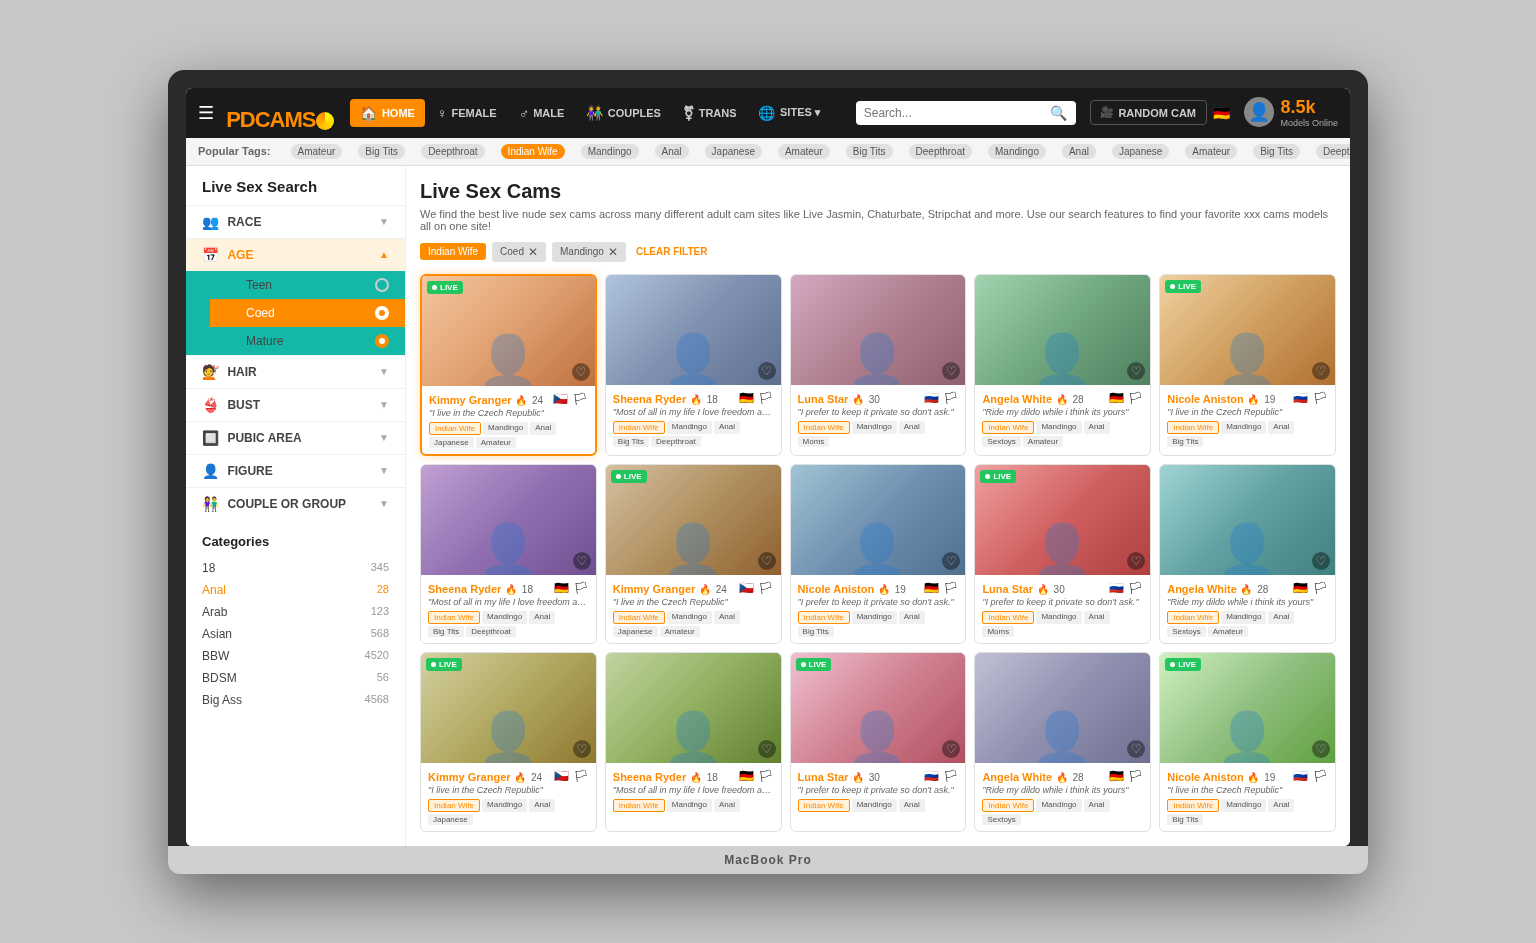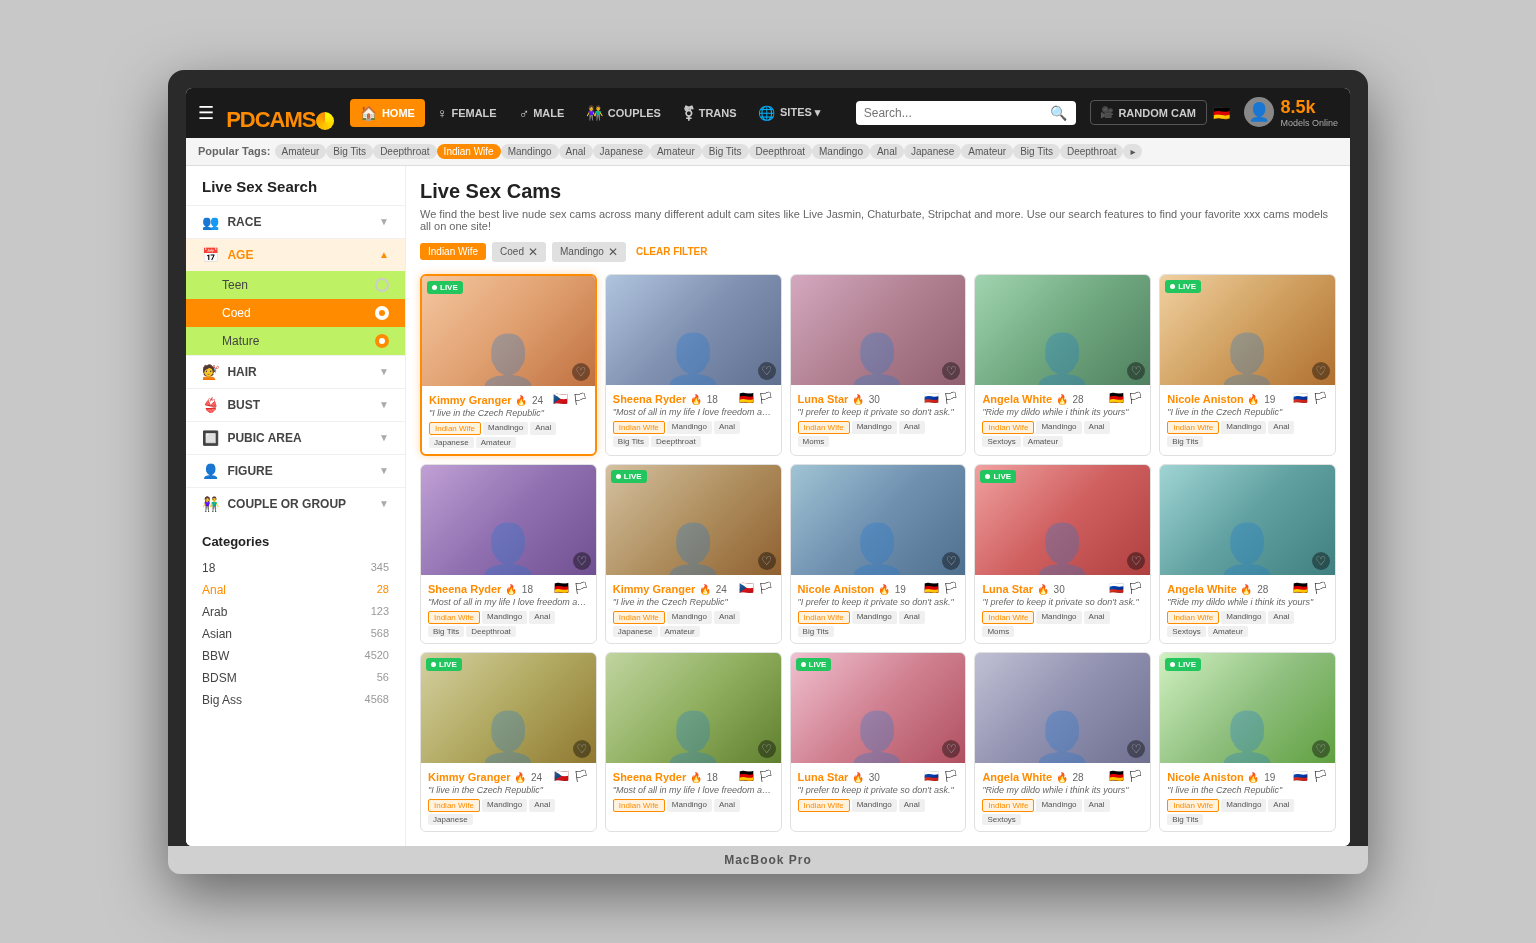--- a/index.html
+++ b/index.html
@@ -151,21 +151,21 @@
       line-height: 1.2;
     }
 
     
     .popular-tags {
       background: #f5f5f5;
       border-bottom: 1px solid #ddd;
       padding: 6px 12px;
       display: flex;
       align-items: center;
-      gap: 0;
+      gap: 16px;
       overflow: hidden;
     }
     .popular-tags-label {
       font-size: 11px;
       color: #666;
       font-weight: bold;
       white-space: nowrap;
       margin-right: 4px;
     }
     .tag-pill {
@@ -215,21 +215,22 @@
       color: #444;
       gap: 8px;
     }
     .sidebar-item-icon { font-size: 14px; }
     .sidebar-item-label { flex: 1; text-transform: uppercase; }
     .sidebar-arrow { font-size: 10px; color: #aaa; }
     .sidebar-arrow.orange { color: #ff8c00; }
 
     
     .age-submenu {
-      background: #bef264;
+      background: #14b8a6;
+      padding-left: 24px;
     }
     .age-option {
       display: flex;
       align-items: center;
       padding: 7px 16px 7px 36px;
       font-size: 12px;
       color: #444;
       cursor: pointer;
       gap: 8px;
     }

